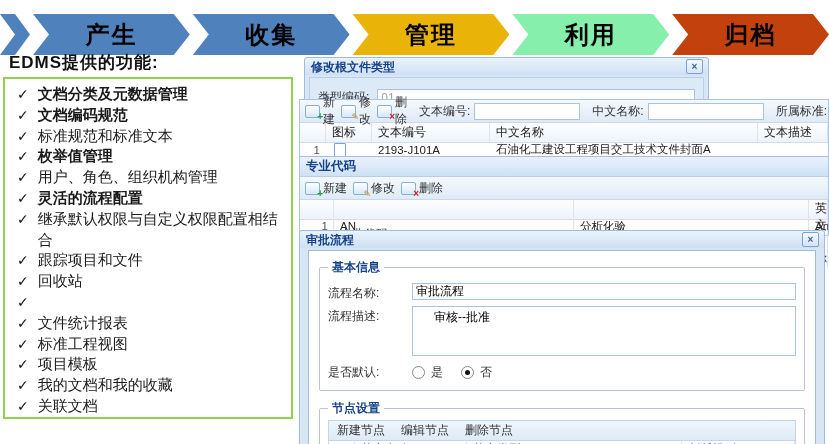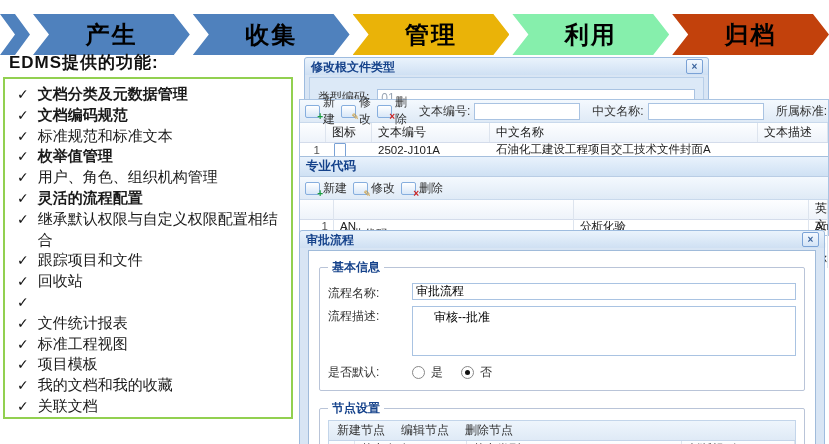--- a/index.html
+++ b/index.html
@@ -216,21 +216,21 @@
       <span class="gc">文本编号</span>
       <span class="gc">中文名称</span>
       <span class="gc">文本描述</span>
     </div>
     <div id="textRows">
         <div class="gr grow gB" style="height: 13px;">
           <span class="gc num">1</span>
           <span class="gc" style="padding-left: 0px;">
             <div class="docicon"></div>
           </span>
-          <span class="gc">2502-J101A</span>
+          <span class="gc">2193-J101A</span>
           <span class="gc">石油化工建设工程项目交工技术文件封面A</span>
           <span class="gc"></span>
         </div>
       </div>
 
     <div class="spechead">专业代码</div>
     <div class="toolbar">
       <span class="tbtn">
           <span class="ico">
             <span class="badge g">+</span>

